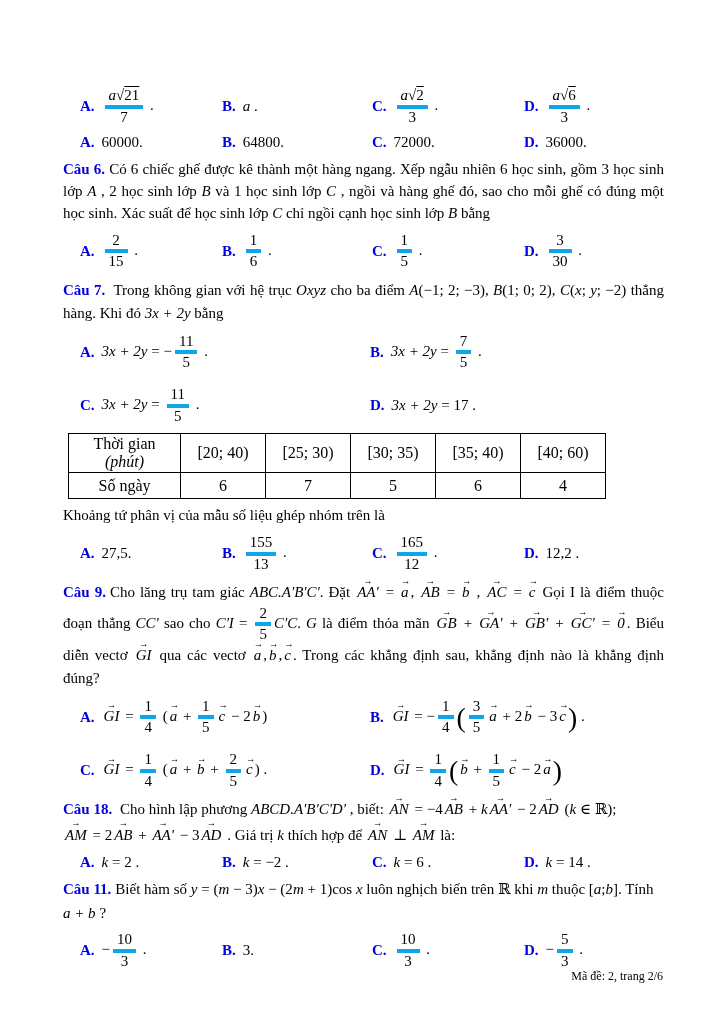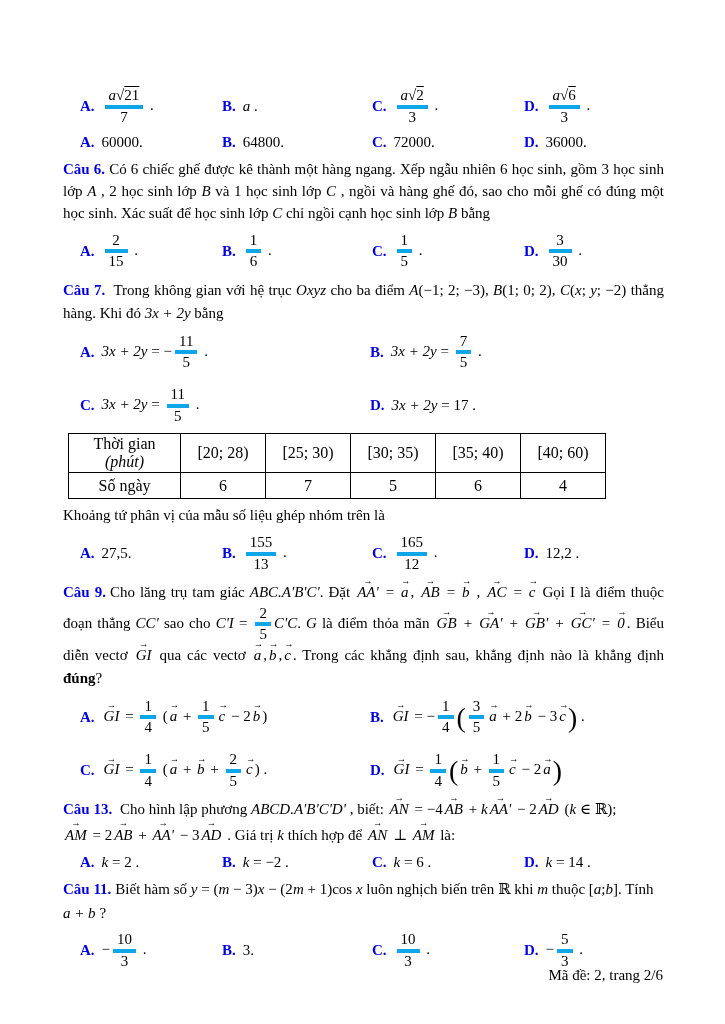--- a/index.html
+++ b/index.html
@@ -17,40 +17,40 @@
   .qpara.vecline { line-height:1.55; }
   .qlabel { color:var(--label-blue); font-weight:bold; margin-right:4px; }
 
   .opts4 { display:grid; grid-template-columns:142px 150px 152px 157px; padding-left:17px; margin:7px 0 8px; align-items:center; }
   .opts2 { display:grid; grid-template-columns:290px 311px; padding-left:17px; margin:7px 0 8px; row-gap:14px; align-items:center; }
   .opt { display:flex; align-items:center; }
   .olabel { color:var(--label-blue); font-weight:bold; margin-right:7px; white-space:nowrap; }
   .omath { display:block; }
 
   .mi { font-style:italic; }
-  .bold { font-weight:bold; }
+  .bold { font-weight:normal; }
 
   .vec { font-style:italic; position:relative; display:inline-block; margin:0 2px; white-space:nowrap; }
   .vec::after { content:"\2192"; position:absolute; left:0; right:0; top:-0.78em; font-size:0.62em; text-align:center; font-style:normal; }
 
   .frac { display:inline-block; vertical-align:middle; text-align:center; margin:0 3px; line-height:1.18; white-space:nowrap; }
   .fnum { display:block; border-bottom:4px solid #0ea5e9; padding:0 4px; }
   .fden { display:block; padding:0 4px; }
 
   .sqrt { white-space:nowrap; }
   .sqarg { text-decoration:overline; }
 
   .bigp { font-size:1.85em; vertical-align:middle; line-height:0; font-weight:normal; }
 
   table.dtable { border-collapse:collapse; margin:5px 0 6px 5px; }
   table.dtable td { border:1px solid #000; text-align:center; height:26px; padding:1px 6px; font-size:16px; }
   td.c-wide { width:112px; }
   td.c-val { width:85px; }
 
-  .footer { position:absolute; right:62px; bottom:40px; font-size:15px; }
+  .footer { position:absolute; right:62px; bottom:40px; font-size:12px; }
 </style>
 </head>
 <body>
 
 <div class="page">
   <div class="content">
 
     <div class="opts4">
       <div class="opt">
           <span class="olabel">A.</span>
@@ -130,21 +130,21 @@
       <div class="opt">
           <span class="olabel">D.</span>
           <span class="omath"><span class="mi">3x + 2y</span><span> = 17 .</span></span>
         </div>
     </div>
 
     <table class="dtable">
       <tbody>
           <tr>
         <td class="c-wide"><span>Thời gian </span><span class="mi">(phút)</span></td>
-        <td class="c-val">[20; 28)</td>
+        <td class="c-val">[20; 40)</td>
         <td class="c-val">[25; 30)</td>
         <td class="c-val">[30; 35)</td>
         <td class="c-val">[35; 40)</td>
         <td class="c-val">[40; 60)</td>
       </tr>
       <tr>
         <td class="c-wide">Số ngày</td>
         <td class="c-val">6</td>
         <td class="c-val">7</td>
         <td class="c-val">5</td>
@@ -189,21 +189,21 @@
           <span class="olabel">C.</span>
           <span class="omath"><span class="vec">GI</span><span> = </span><span class="frac"><span class="fnum">1</span><span class="fden">4</span></span><span> (</span><span class="vec">a</span><span> + </span><span class="vec">b</span><span> + </span><span class="frac"><span class="fnum">2</span><span class="fden">5</span></span><span class="vec">c</span><span>) .</span></span>
         </div>
       <div class="opt">
           <span class="olabel">D.</span>
           <span class="omath"><span class="vec">GI</span><span> = </span><span class="frac"><span class="fnum">1</span><span class="fden">4</span></span><span class="bigp">(</span><span class="vec">b</span><span> + </span><span class="frac"><span class="fnum">1</span><span class="fden">5</span></span><span class="vec">c</span><span> − 2</span><span class="vec">a</span><span class="bigp">)</span></span>
         </div>
     </div>
 
     <div class="qpara vecline">
-      <span class="qlabel">Câu 13.</span><span><span> Cho hình lập phương </span><span class="mi">ABCD.A'B'C'D'</span><span> , biết: </span><span class="vec">AN</span><span> = −4</span><span class="vec">AB</span><span> + </span><span class="mi">k</span><span class="vec">AA'</span><span> − 2</span><span class="vec">AD</span><span>  (</span><span class="mi">k</span><span> ∈ ℝ);</span></span>
+      <span class="qlabel">Câu 18.</span><span><span> Cho hình lập phương </span><span class="mi">ABCD.A'B'C'D'</span><span> , biết: </span><span class="vec">AN</span><span> = −4</span><span class="vec">AB</span><span> + </span><span class="mi">k</span><span class="vec">AA'</span><span> − 2</span><span class="vec">AD</span><span>  (</span><span class="mi">k</span><span> ∈ ℝ);</span></span>
     </div>
     <div class="qpara vecline"><span class="vec">AM</span><span> = 2</span><span class="vec">AB</span><span> + </span><span class="vec">AA'</span><span> − 3</span><span class="vec">AD</span><span> . Giá trị </span><span class="mi">k</span><span> thích hợp để </span><span class="vec">AN</span><span> ⊥ </span><span class="vec">AM</span><span> là:</span></div>
     <div class="opts4">
       <div class="opt">
           <span class="olabel">A.</span>
           <span class="omath"><span class="mi">k</span><span> = 2 .</span></span>
         </div>
       <div class="opt">
           <span class="olabel">B.</span>
           <span class="omath"><span class="mi">k</span><span> = −2 .</span></span>

